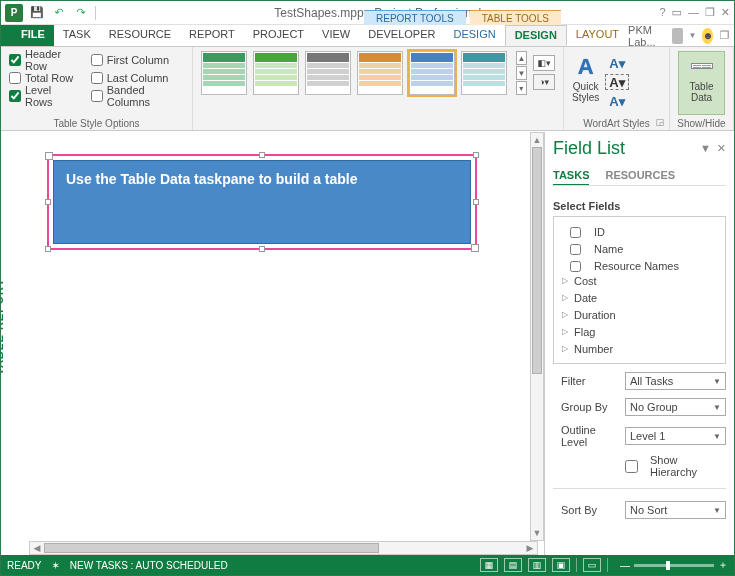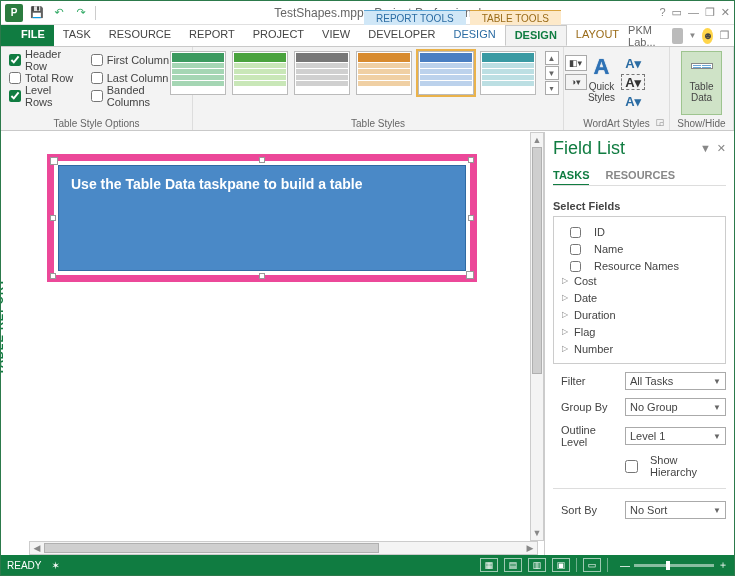--- a/index.html
+++ b/index.html
@@ -22,21 +22,21 @@
   .rtab { padding: 3px 9px; color:#444; cursor:default; }
   .rtab.file { background:#107c41;color:#fff;font-weight:600;padding-left:20px; }
   .rtab.ctx-report { color:#2b6ca3; }
   .rtab.ctx-table { color:#9a6b18; }
   .rtab.ctx-table.active { background:#f3f3f3;border:1px solid #c9c9c9;border-bottom:1px solid #f3f3f3;color:#107c41;font-weight:600; }
   .ribbon-right { margin-left:auto;display:flex;align-items:center;gap:6px;padding-right:6px; }
   .avatar { width:16px;height:16px;background:#bbb;border-radius:2px; }
   .smiley { width:16px;height:16px;background:#ffd54a;border-radius:50%;display:flex;align-items:center;justify-content:center;font-size:10px; }
   
   .ribbon-body { height: 84px; background:#f3f3f3; border-bottom:1px solid #c9c9c9; display:flex; }
-  .rgroup { border-right:1px solid #ddd; padding:4px 8px 2px; display:flex;flex-direction:column; position:relative;align-items:center; }
+  .rgroup { border-right:1px solid #ddd; padding:4px 8px 2px; display:flex;flex-direction:column; position:relative; }
   .rgroup-label { position:absolute;bottom:1px;left:0;right:0;text-align:center;color:#666;font-size:10px; }
   .checkbox-row { display:flex;align-items:center;gap:4px;height:18px;font-size:11px;color:#444; }
   .checkbox-row input { width:12px;height:12px; accent-color:#107c41; }
   .table-style-gallery { display:flex;gap:6px;align-items:flex-start; }
   .tstyle { width:56px;height:44px;border:1px solid #bbb;background:#fff;display:flex;flex-direction:column;padding:1px;gap:1px; }
   .tstyle.sel { outline:2px solid #eab24a; }
   .tstyle .hdr { height:9px; }
   .tstyle .row { height:5px; }
   .ts-green .hdr{background:#3c9a5f}.ts-green .row{background:#a5d6b4}
   .ts-green2 .hdr{background:#4aa33e}.ts-green2 .row{background:#c9e7b8}
@@ -52,21 +52,21 @@
   .wa-glyph { font-size:22px;font-weight:bold;color:#2f72b5;text-shadow:0 0 1px #2f72b5; }
   .wa-col2 { display:flex;flex-direction:column;gap:3px;padding-top:4px;margin-left:6px; }
   .wa-col2 div{width:24px;height:16px;border:1px solid transparent;display:flex;align-items:center;justify-content:center;font-size:13px;font-weight:bold;}
   .table-data-btn { display:flex;flex-direction:column;align-items:center;gap:12px;padding:11px 8px;background:#cfe3c7;border:1px solid #9ec48f;height:64px;justify-content:center; }
   .td-icon { width:22px;height:22px;background:#fff;border:1px solid #888;display:grid;grid-template-columns:1fr 1fr;grid-template-rows:1fr 1fr;gap:1px;padding:1px; }
   .td-icon div{background:#6aa7d6;}
   
   .workspace { position:absolute;top:131px;bottom:20px;left:0;right:0;display:flex; }
   .canvas-wrap { flex:1;position:relative;background:#fff;overflow:hidden; }
   .vlabel { position:absolute;left:4px;bottom:180px;transform:rotate(-90deg);transform-origin:left bottom;color:#107c41;font-size:11px;letter-spacing:1px;font-weight:600; }
-  .sel-box { position:absolute;left:46px;top:22px;width:430px;height:128px;border:7px solid #ec4899; }
+  .sel-box { position:absolute;left:46px;top:22px;width:430px;height:96px;border:2px solid #ec4899; }
   .sel-box::before,.sel-box::after{content:'';position:absolute;width:6px;height:6px;background:#fff;border:1px solid #999;}
   .sel-box::before{left:-4px;top:-4px}.sel-box::after{right:-4px;bottom:-4px}
   .handle{position:absolute;width:6px;height:6px;background:#fff;border:1px solid #999;}
   .h-tr{right:-4px;top:-4px}.h-bl{left:-4px;bottom:-4px}
   .h-tm{left:50%;top:-4px;margin-left:-3px}.h-bm{left:50%;bottom:-4px;margin-left:-3px}
   .h-ml{left:-4px;top:50%;margin-top:-3px}.h-mr{right:-4px;top:50%;margin-top:-3px}
   .blue-table { position:absolute;inset:4px;background:#4a89c7;color:#fff;font-weight:600;font-size:14px;padding:10px 12px;border:1px solid #2f6aa3; }
   .hscroll { position:absolute;left:28px;right:6px;bottom:0;height:14px;border:1px solid #ccc;background:#f4f4f4;display:flex;align-items:center; }
   .hscroll .arr{width:14px;text-align:center;color:#888;font-size:9px;}
   .hscroll .track{flex:1;position:relative;height:100%;}
@@ -235,21 +235,20 @@
       <div class="gallery-scroll">
         <div>▲</div>
         <div>▼</div>
         <div>▾</div>
       </div>
       <div class="mini-swatches">
         <div class="sw" style="background:#fff">◧▾</div>
         <div class="sw">◑▾</div>
       </div>
     </div>
-    <div class="rgroup-label">Table Styles</div>
   </div>
 
   <div class="rgroup" style="width:106px">
     <div style="display:flex">
       <div class="wa-big">
         <div class="wa-glyph">A</div>
         <div style="font-size:10px;text-align:center;white-space:pre">Quick
 Styles</div>
       </div>
       <div class="wa-col2">
@@ -387,20 +386,21 @@
           <span>No Sort</span>
           <span class="dd">▼</span>
         </div>
     </div>
   </div>
 </div>
 
 <div class="statusbar">
   <span>READY</span>
   <span>✶</span>
+  <span>NEW TASKS : AUTO SCHEDULED</span>
   <div class="status-icons">
     <span class="vbtn">▦</span>
     <span class="vbtn">▤</span>
     <span class="vbtn">▥</span>
     <span class="vbtn">▣</span>
     <span class="sb-sep"></span>
     <span class="vbtn">▭</span>
     <span class="sb-sep"></span>
     <div class="zoom">
       <span>—</span>

